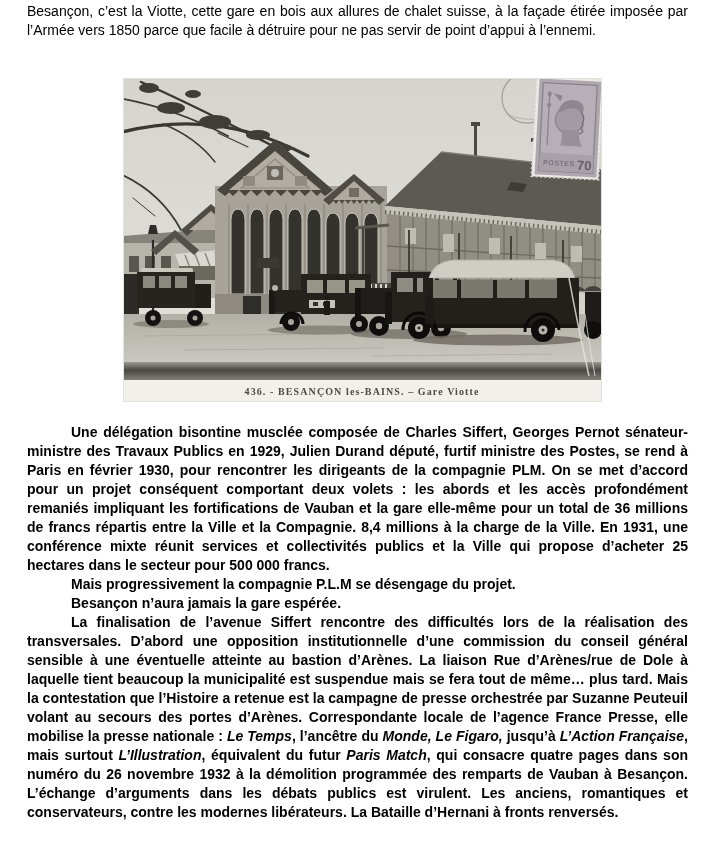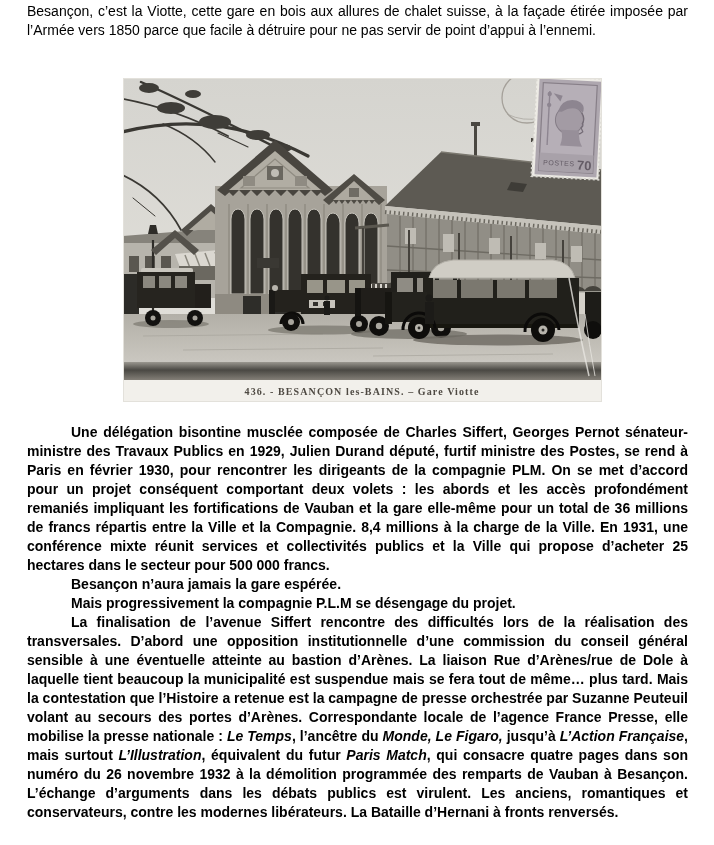--- a/index.html
+++ b/index.html
@@ -291,18 +291,18 @@
 
       <rect x="0" y="302" width="479" height="22" fill="#f2f0eb"></rect>
       <text class="caption-text" x="239" y="317" text-anchor="middle">436. - BESANÇON les-BAINS. – Gare Viotte</text>
 
       <rect x="0.5" y="0.5" width="478" height="323" fill="none" stroke="#e3e1db" stroke-width="1"></rect>
     </svg>
   </figure>
 
   <div class="body-text">
     <p class="para indent"><span>Une délégation bisontine musclée composée de Charles Siffert, Georges Pernot sénateur-ministre des Travaux Publics en 1929, Julien Durand député, furtif ministre des Postes, se rend à Paris en février 1930, pour rencontrer les dirigeants de la compagnie PLM. On se met d’accord pour un projet conséquent comportant deux volets : les abords et les accès profondément remaniés impliquant les fortifications de Vauban et la gare elle-même pour un total de 36 millions de francs répartis entre la Ville et la Compagnie. 8,4 millions à la charge de la Ville. En 1931, une conférence mixte réunit services et collectivités publics et la Ville qui propose d’acheter 25 hectares dans le secteur pour 500 000 francs.</span></p>
+    <p class="para indent"><span>Mais progressivement la compagnie P.L.M se désengage du projet.</span></p>
     <p class="para indent"><span>Besançon n’aura jamais la gare espérée.</span></p>
-    <p class="para indent"><span>Mais progressivement la compagnie P.L.M se désengage du projet.</span></p>
     <p class="para indent"><span>La finalisation de l’avenue Siffert rencontre des difficultés lors de la réalisation des transversales. D’abord une opposition institutionnelle d’une commission du conseil général sensible à une éventuelle atteinte au bastion d’Arènes. La liaison Rue d’Arènes/rue de Dole à laquelle tient beaucoup la municipalité est suspendue mais se fera tout de même… plus tard. Mais la contestation que l’Histoire a retenue est la campagne de presse orchestrée par Suzanne Peuteuil volant au secours des portes d’Arènes. Correspondante locale de l’agence France Presse, elle mobilise la presse nationale :  </span><span class="it">Le Temps</span><span>, l’ancêtre du </span><span class="it">Monde, Le Figaro,</span><span> jusqu’à </span><span class="it">L’Action Française</span><span>, mais surtout </span><span class="it">L’Illustration</span><span>, équivalent du futur </span><span class="it">Paris Match</span><span>, qui consacre quatre pages dans son numéro du 26 novembre 1932 à la démolition programmée des remparts de Vauban à Besançon. L’échange d’arguments dans les débats publics est virulent. Les anciens, romantiques et conservateurs, contre les modernes libérateurs. La Bataille d’Hernani à fronts renversés.</span></p>
   </div>
 
 </div>
 
 </body></html>

